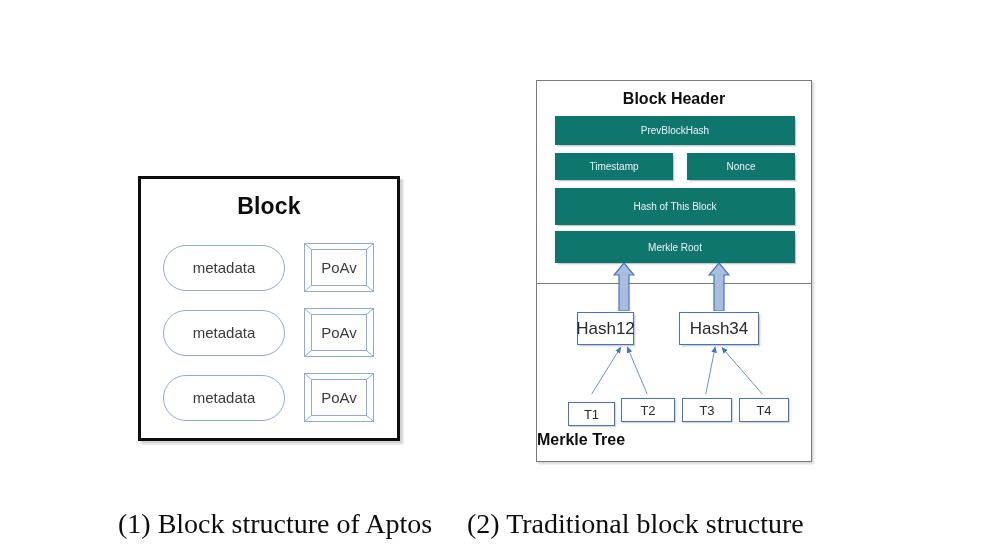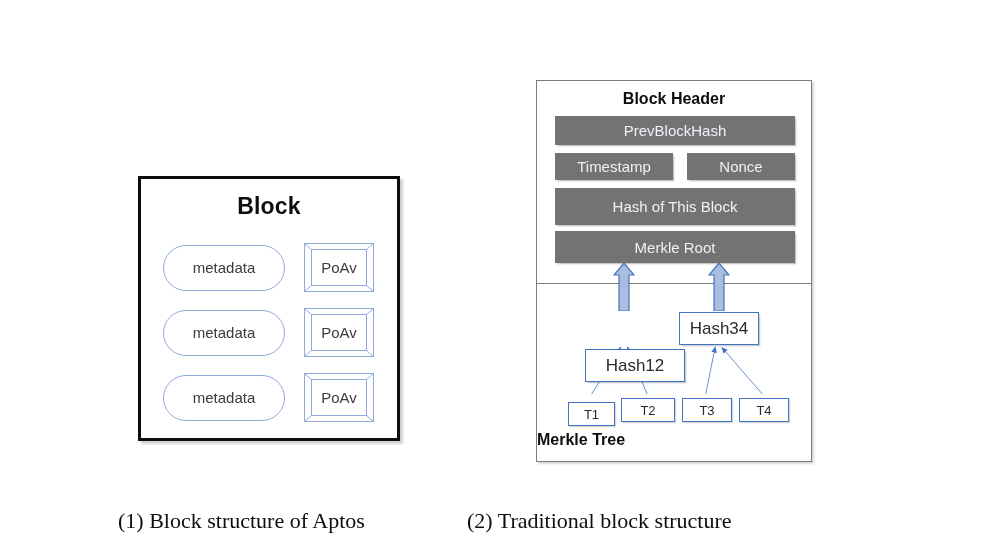--- a/index.html
+++ b/index.html
@@ -143,26 +143,26 @@
     bottom: 12px;
     width: 100%;
     text-align: left;
     font-size: 16px;
     font-weight: bold;
     color: #0d0d0d;
   }
 
   .hbar {
     position: absolute;
-    background: #737373;
+    background: #0f766e;
     color: #eef2f9;
     display: flex;
     align-items: center;
     justify-content: center;
-    font-size: 15px;
+    font-size: 10px;
     box-sizing: border-box;
     box-shadow: 1.5px 1.5px 1.5px rgba(0,0,0,0.22);
   }
   .hbar-prev   { left: 18px;  top: 35px;  width: 240px; height: 29px; }
   .hbar-time   { left: 18px;  top: 72px;  width: 118px; height: 27px; }
   .hbar-nonce  { left: 150px; top: 72px;  width: 108px; height: 27px; }
   .hbar-hash   { left: 18px;  top: 107px; width: 240px; height: 37px; }
   .hbar-root   { left: 18px;  top: 150px; width: 240px; height: 32px; }
 
   
@@ -179,21 +179,21 @@
     box-sizing: border-box;
     border: 1.6px solid #4472C4;
     background: #ffffff;
     display: flex;
     align-items: center;
     justify-content: center;
     font-size: 17px;
     color: #2b2b2b;
     box-shadow: 1.5px 1.5px 1.5px rgba(0,0,0,0.20);
   }
-  .hash-12 { left: 48px;  top: 231px; width: 100px; height: 33px; margin-top: 37px; }
+  .hash-12 { left: 40px;  top: 231px; width: 57px; height: 33px; }
   .hash-34 { left: 142px; top: 231px; width: 80px; height: 33px; }
 
   .tx-box {
     position: absolute;
     box-sizing: border-box;
     border: 1.4px solid #4472C4;
     background: #ffffff;
     display: flex;
     align-items: center;
     justify-content: center;
@@ -213,21 +213,21 @@
     width: 100%;
     height: 100%;
     pointer-events: none;
   }
 
   
   .caption {
     position: absolute;
     top: 508px;
     font-family: "Liberation Serif", serif;
-    font-size: 22px;
+    font-size: 28px;
     color: #0d0d0d;
     white-space: nowrap;
   }
   .caption-1 { left: 118px; }
   .caption-2 { left: 467px; }
 </style>
 </head>
 <body>
 
 <div class="stage">

